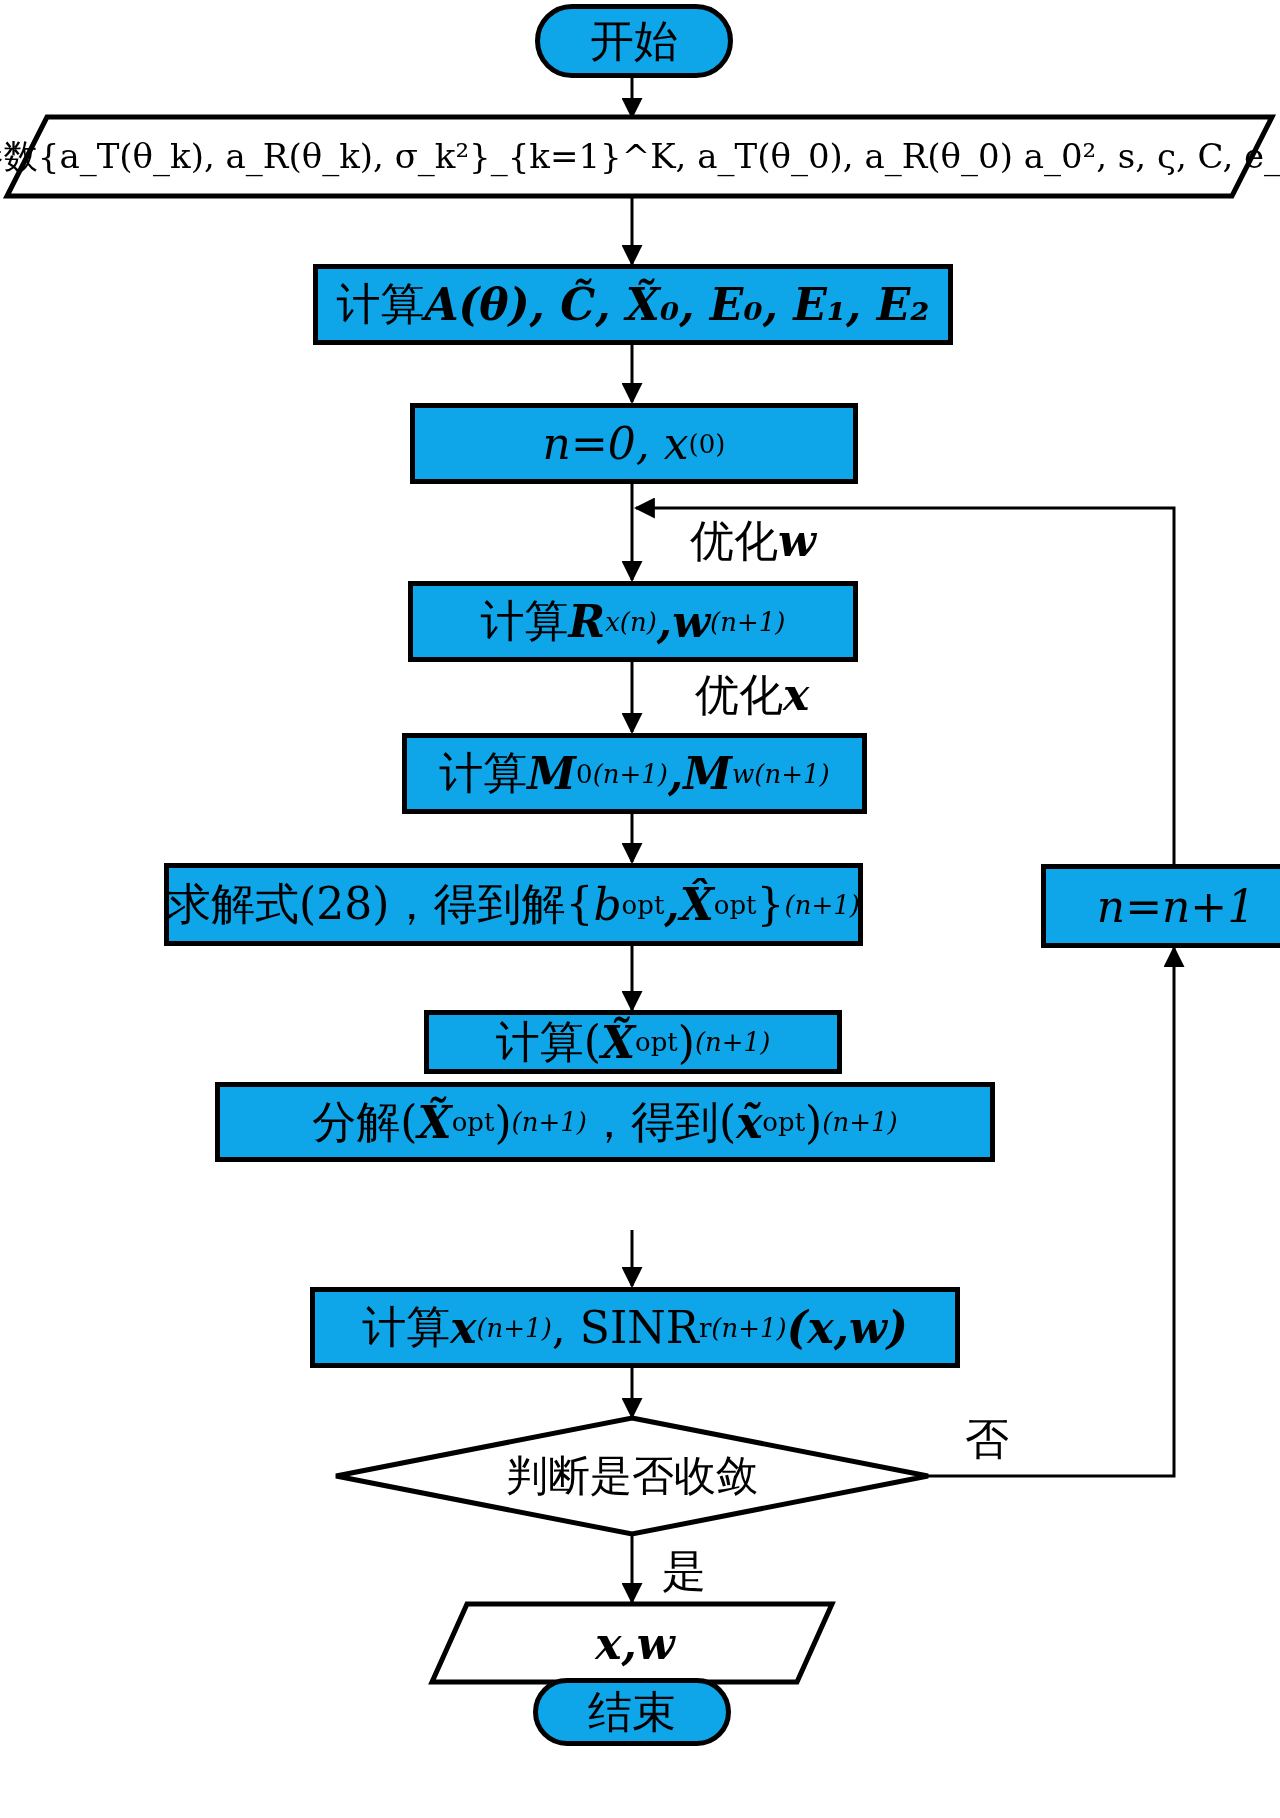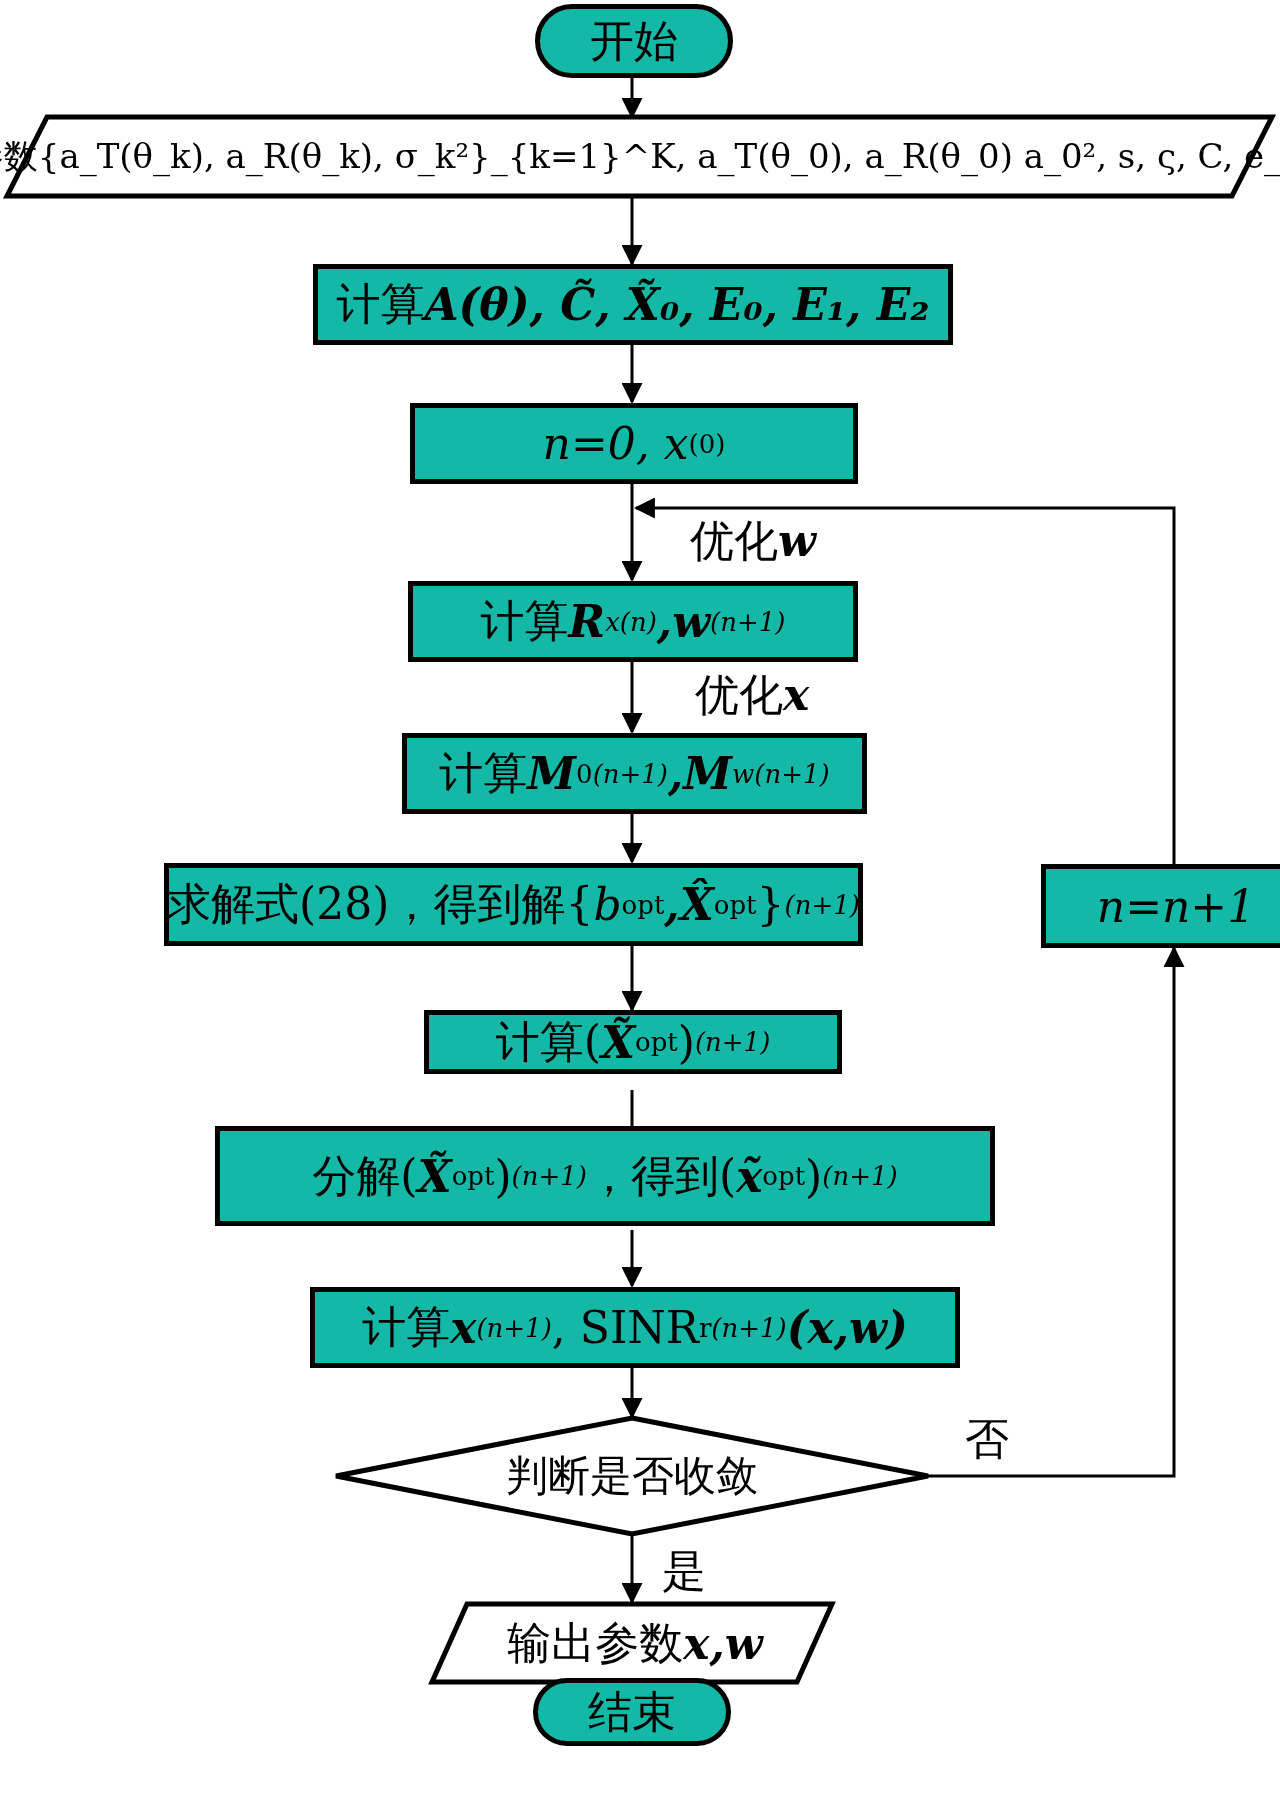--- a/index.html
+++ b/index.html
@@ -1,20 +1,20 @@
 <!DOCTYPE html>
 <html><head>
 <meta charset="utf-8">
 <style>
   html, body { margin:0; padding:0; background:#ffffff; }
   body { width:1280px; height:1818px; position:relative; overflow:hidden;
          font-family:"DejaVu Serif","Liberation Serif",serif; color:#000; }
   svg#flow { position:absolute; left:0; top:0; }
   .box { position:absolute; display:flex; align-items:center; justify-content:center;
-         box-sizing:border-box; border:5px solid #000; background:#14b8a6; white-space:nowrap;
+         box-sizing:border-box; border:5px solid #000; background:#0ea5e9; white-space:nowrap;
          font-size:44px; }
   .term { border-radius:48px; }
   .lbl { position:absolute; font-size:44px; white-space:nowrap; }
   .m { font-style:italic; }
   .b { font-weight:bold; font-style:italic;text-align:right; }
   sup, sub { font-size:26px; line-height:0; }
   .para { position:absolute; display:flex; align-items:center; justify-content:center; font-size:40px; white-space:nowrap; }
   .diam { position:absolute; display:flex; align-items:center; justify-content:center; font-size:42px; }
 </style>
 </head>
@@ -107,21 +107,21 @@
 </div>
 
 <div class="box" style="left:424px;top:1010px;width:418px;height:64px;">
   <span>计算(</span>
     <span class="b">X̃</span>
     <sup>opt</sup>
     <span>)</span>
     <sup class="m">(n+1)</sup>
 </div>
 
-<div class="box" style="left:215px;top:1126px;width:780px;height:100px;">
+<div class="box" style="left:215px;top:1082px;width:780px;height:80px;">
   <span>分解(</span>
     <span class="b">X̃</span>
     <sup>opt</sup>
     <span>)</span>
     <sup class="m">(n+1)</sup>
     <span>，得到(</span>
     <span class="b">x̃</span>
     <sup>opt</sup>
     <span>)</span>
     <sup class="m">(n+1)</sup>
@@ -137,19 +137,18 @@
     <span class="b">(x,w)</span>
 </div>
 
 <div class="diam" style="left:336px;top:1418px;width:592px;height:116px;">
   <span>判断是否收敛</span>
 </div>
 <div class="lbl" style="left:965px;top:1410px;">否</div>
 <div class="lbl" style="left:662px;top:1542px;">是</div>
 
 <div class="para" style="left:440px;top:1604px;width:390px;height:78px;font-size:44px;">
-  <span>输出参数</span>
     <span class="b">x,w</span>
 </div>
 
 <div class="box term" style="left:533px;top:1678px;width:198px;height:68px;">
   <span>结束</span>
 </div>
 
 </body></html>

